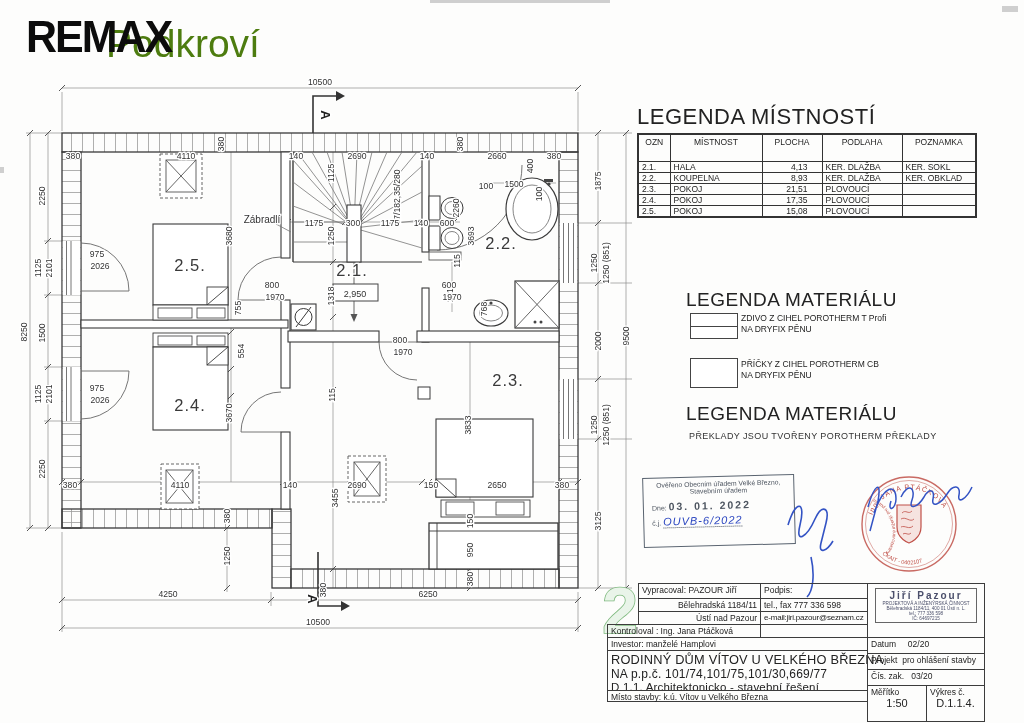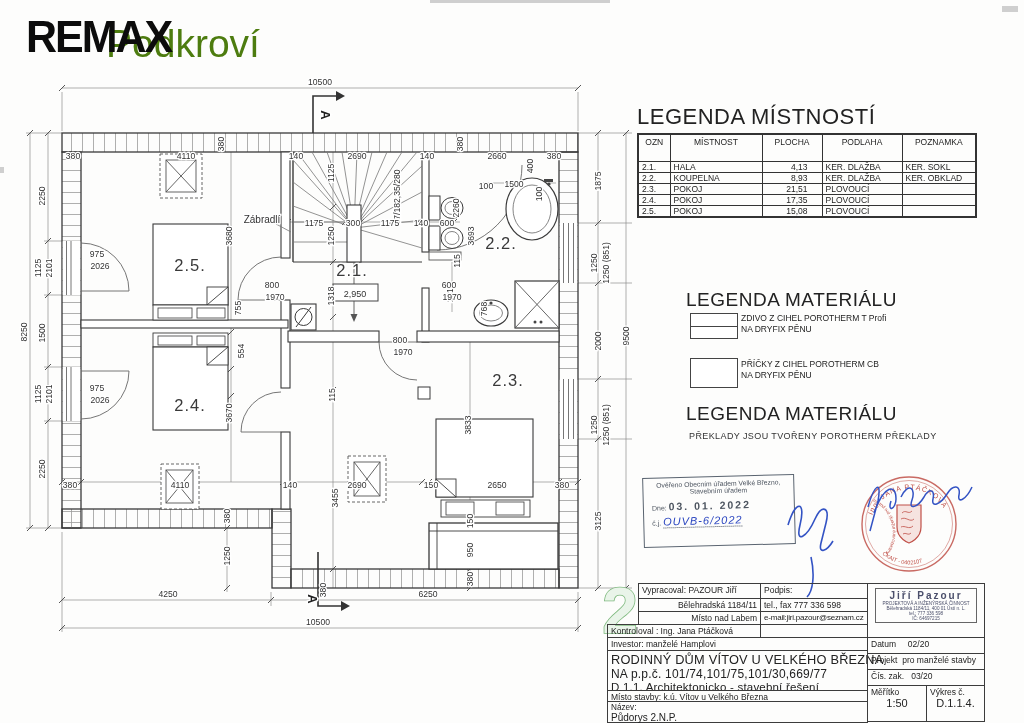--- a/index.html
+++ b/index.html
@@ -469,52 +469,48 @@
   </svg>
 
   <svg class="abs" style="left:594px;top:571px" width="52" height="75" viewBox="0 0 52 75">
     <text x="26" y="62" style="font-size:64px;font-weight:bold;fill:#e9f4e9;stroke:#7cb87c;stroke-width:1.6;paint-order:stroke;text-anchor:middle">2</text>
   </svg>
 
   <div class="tb" style="left:638px;top:583px;width:123px;height:16px">Vypracoval: PAZOUR Jiří</div>
   <div class="tb" style="left:760px;top:583px;width:108px;height:16px">Podpis:</div>
   <div class="tb" style="left:638px;top:598px;width:123px;height:14px;text-align:right">Bělehradská 1184/11</div>
   <div class="tb" style="left:760px;top:598px;width:108px;height:14px">tel., fax  777 336 598</div>
-  <div class="tb" style="left:638px;top:611px;width:123px;height:14px;text-align:right">Místo nad Labem</div>
+  <div class="tb" style="left:638px;top:611px;width:123px;height:14px;text-align:right">Ústí nad Pazour</div>
   <div class="tb" style="left:760px;top:611px;width:108px;height:14px;font-size:8px;letter-spacing:-0.2px">e-mail:jiri.pazour@seznam.cz</div>
   <div class="tb" style="left:607px;top:624px;width:154px;height:14px">Kontroloval : Ing. Jana Ptáčková</div>
   <div class="tb" style="left:760px;top:624px;width:108px;height:14px"></div>
   <div class="tb" style="left:607px;top:637px;width:261px;height:14px">Investor:    manželé Hamplovi</div>
   <div class="tb" style="left:607px;top:650px;width:261px;height:41px">
     <div class="tb-big">RODINNÝ DŮM VÍTOV  U VELKÉHO BŘEZNA</div>
     <div class="tb-big" style="font-size:12px">NA p.p.č. 101/74,101/75,101/30,669/77</div>
     <div class="tb-big" style="font-size:11.5px">D 1.1. Architektonicko - stavební řešení</div>
   </div>
   <div class="tb" style="left:607px;top:690px;width:261px;height:12px">Místo stavby:     k.ú. Vítov u Velkého Března</div>
-  <div class="tb" style="left:607px;top:701px;width:261px;height:22px">
-    <div class="tb-lab">Název:</div>
-    <div style="font-size:10px">Půdorys 2.N.P.</div>
-  </div>
 
   <div class="tb" style="left:867px;top:583px;width:118px;height:55px">
     <div style="border:1px solid #666;margin:3px 4px;padding:1px 0;text-align:center;color:#4b4f6b">
       <div style="font-size:10px;font-weight:bold;letter-spacing:2px">Jiří Pazour</div>
       <div style="font-size:4.6px">PROJEKTOVÁ A INŽENÝRSKÁ ČINNOST</div>
       <div style="font-size:4.6px">Bělehradská 1184/11, 400 01 Ústí n. L.</div>
       <div style="font-size:4.6px">tel.: 777 336 598</div>
       <div style="font-size:4.6px">IČ: 64697215</div>
     </div>
   </div>
   <div class="tb" style="left:867px;top:637px;width:118px;height:17px">
     <span>Datum</span>&nbsp;&nbsp;&nbsp;&nbsp;
     <span>02/20</span>
   </div>
   <div class="tb" style="left:867px;top:653px;width:118px;height:17px">
     <span>Projekt</span>&nbsp;
-    <span>pro manželé stavby</span>
+    <span>pro ohlášení stavby</span>
   </div>
   <div class="tb" style="left:867px;top:669px;width:118px;height:17px">
     <span>Čís. zak.</span>&nbsp;&nbsp;
     <span>03/20</span>
   </div>
   <div class="tb" style="left:867px;top:685px;width:60px;height:37px">
     <div>Měřítko</div>
     <div style="font-size:11px;text-align:center">1:50</div>
   </div>
   <div class="tb" style="left:926px;top:685px;width:59px;height:37px">

